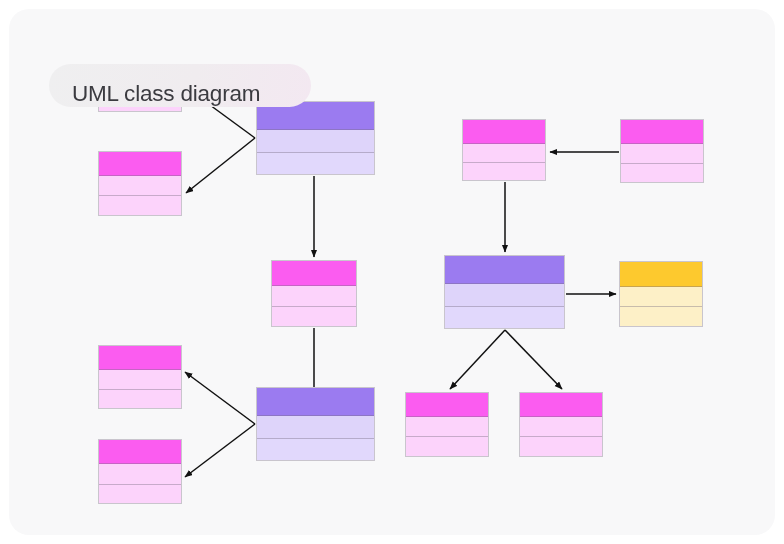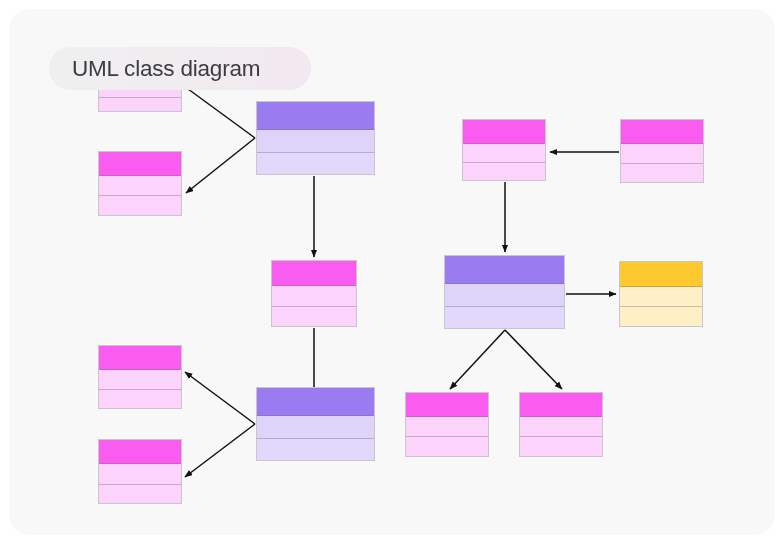--- a/index.html
+++ b/index.html
@@ -36,25 +36,25 @@
     background:#fff;
     display:flex;flex-direction:column;
     overflow:hidden;
   }
   .row{flex:0 0 auto;box-sizing:border-box;}
   .row.hdr{border-bottom:1px solid rgba(120,110,130,.40);}
   .row.mid{border-bottom:1px solid rgba(120,110,130,.40);}
 
   
   #title-pill{
-    position:absolute;left:40px;top:38px;
+    position:absolute;left:40px;top:55px;
     width:262px;height:43px;
     border-radius:22px;
     background:linear-gradient(100deg,#efeff0 0%,#f0ecef 55%,#f3e8f1 100%);
-    display:flex;align-items:center;
+    display:flex;align-items:flex-end;
     z-index:5;
   }
   #title-text{
     margin-left:23px;
     font-size:22.5px;
     color:#3b3b40;
     letter-spacing:-0.2px;
     white-space:nowrap;
   }
 </style>

